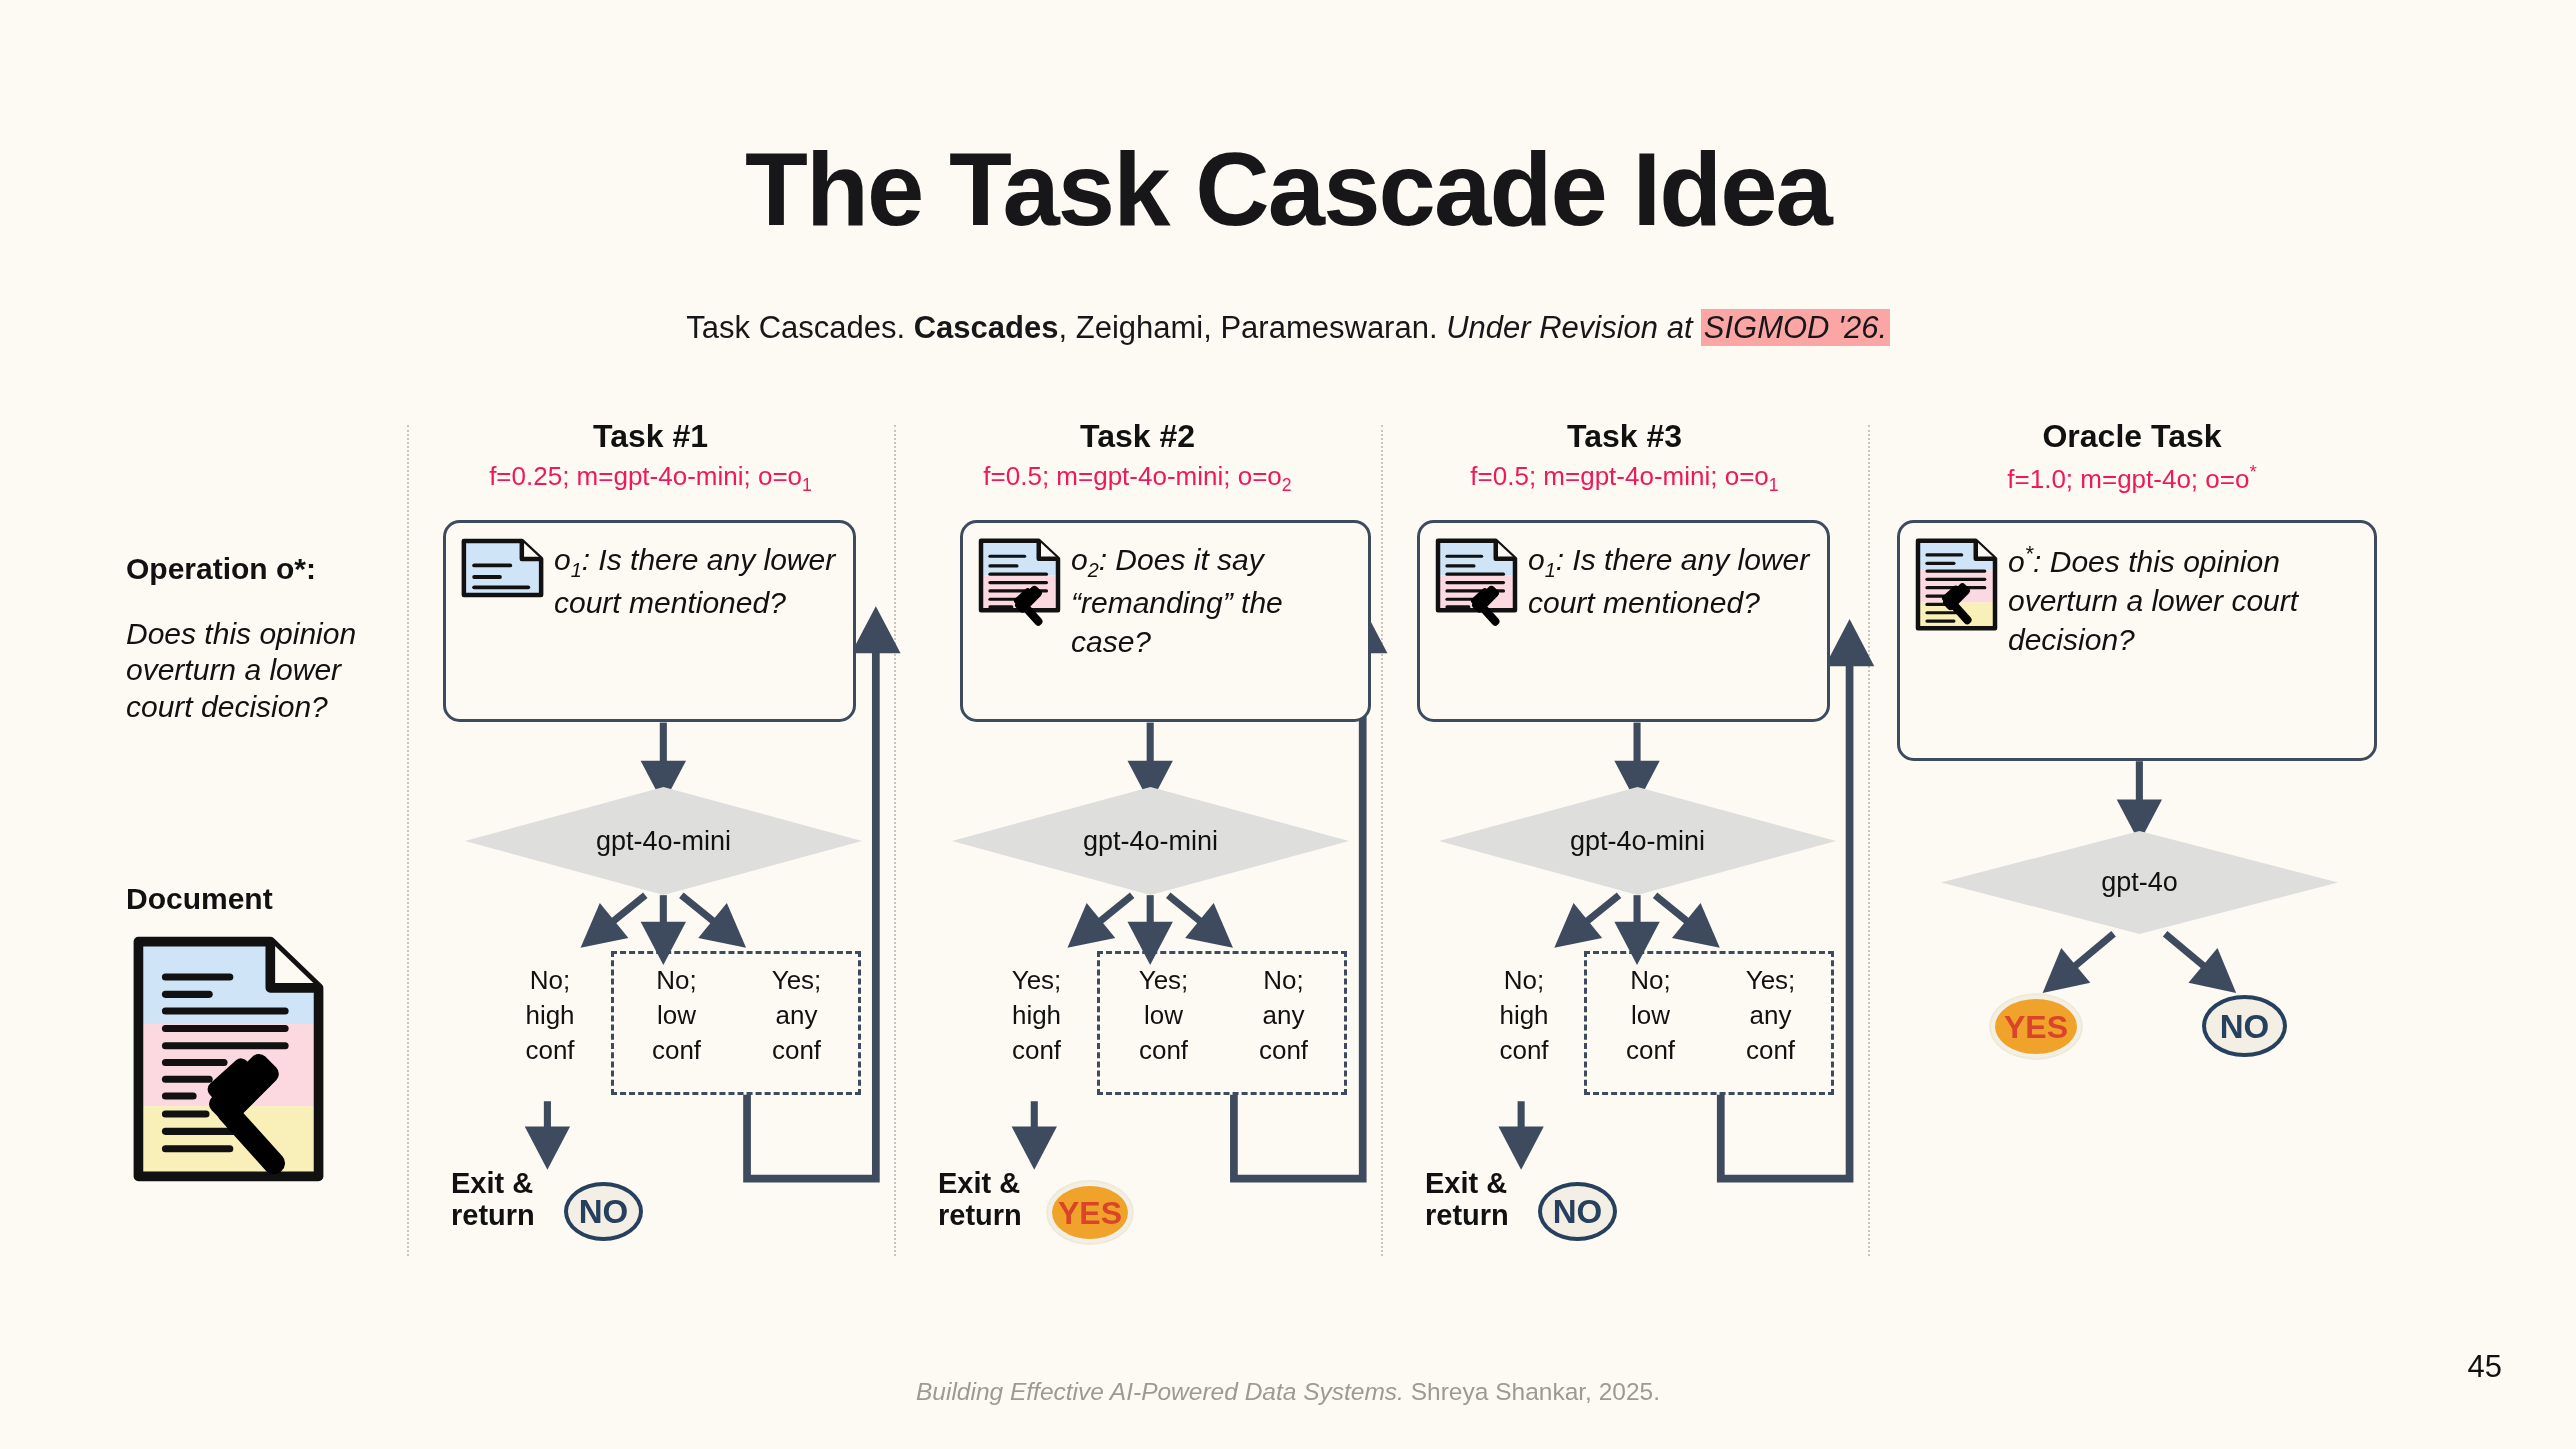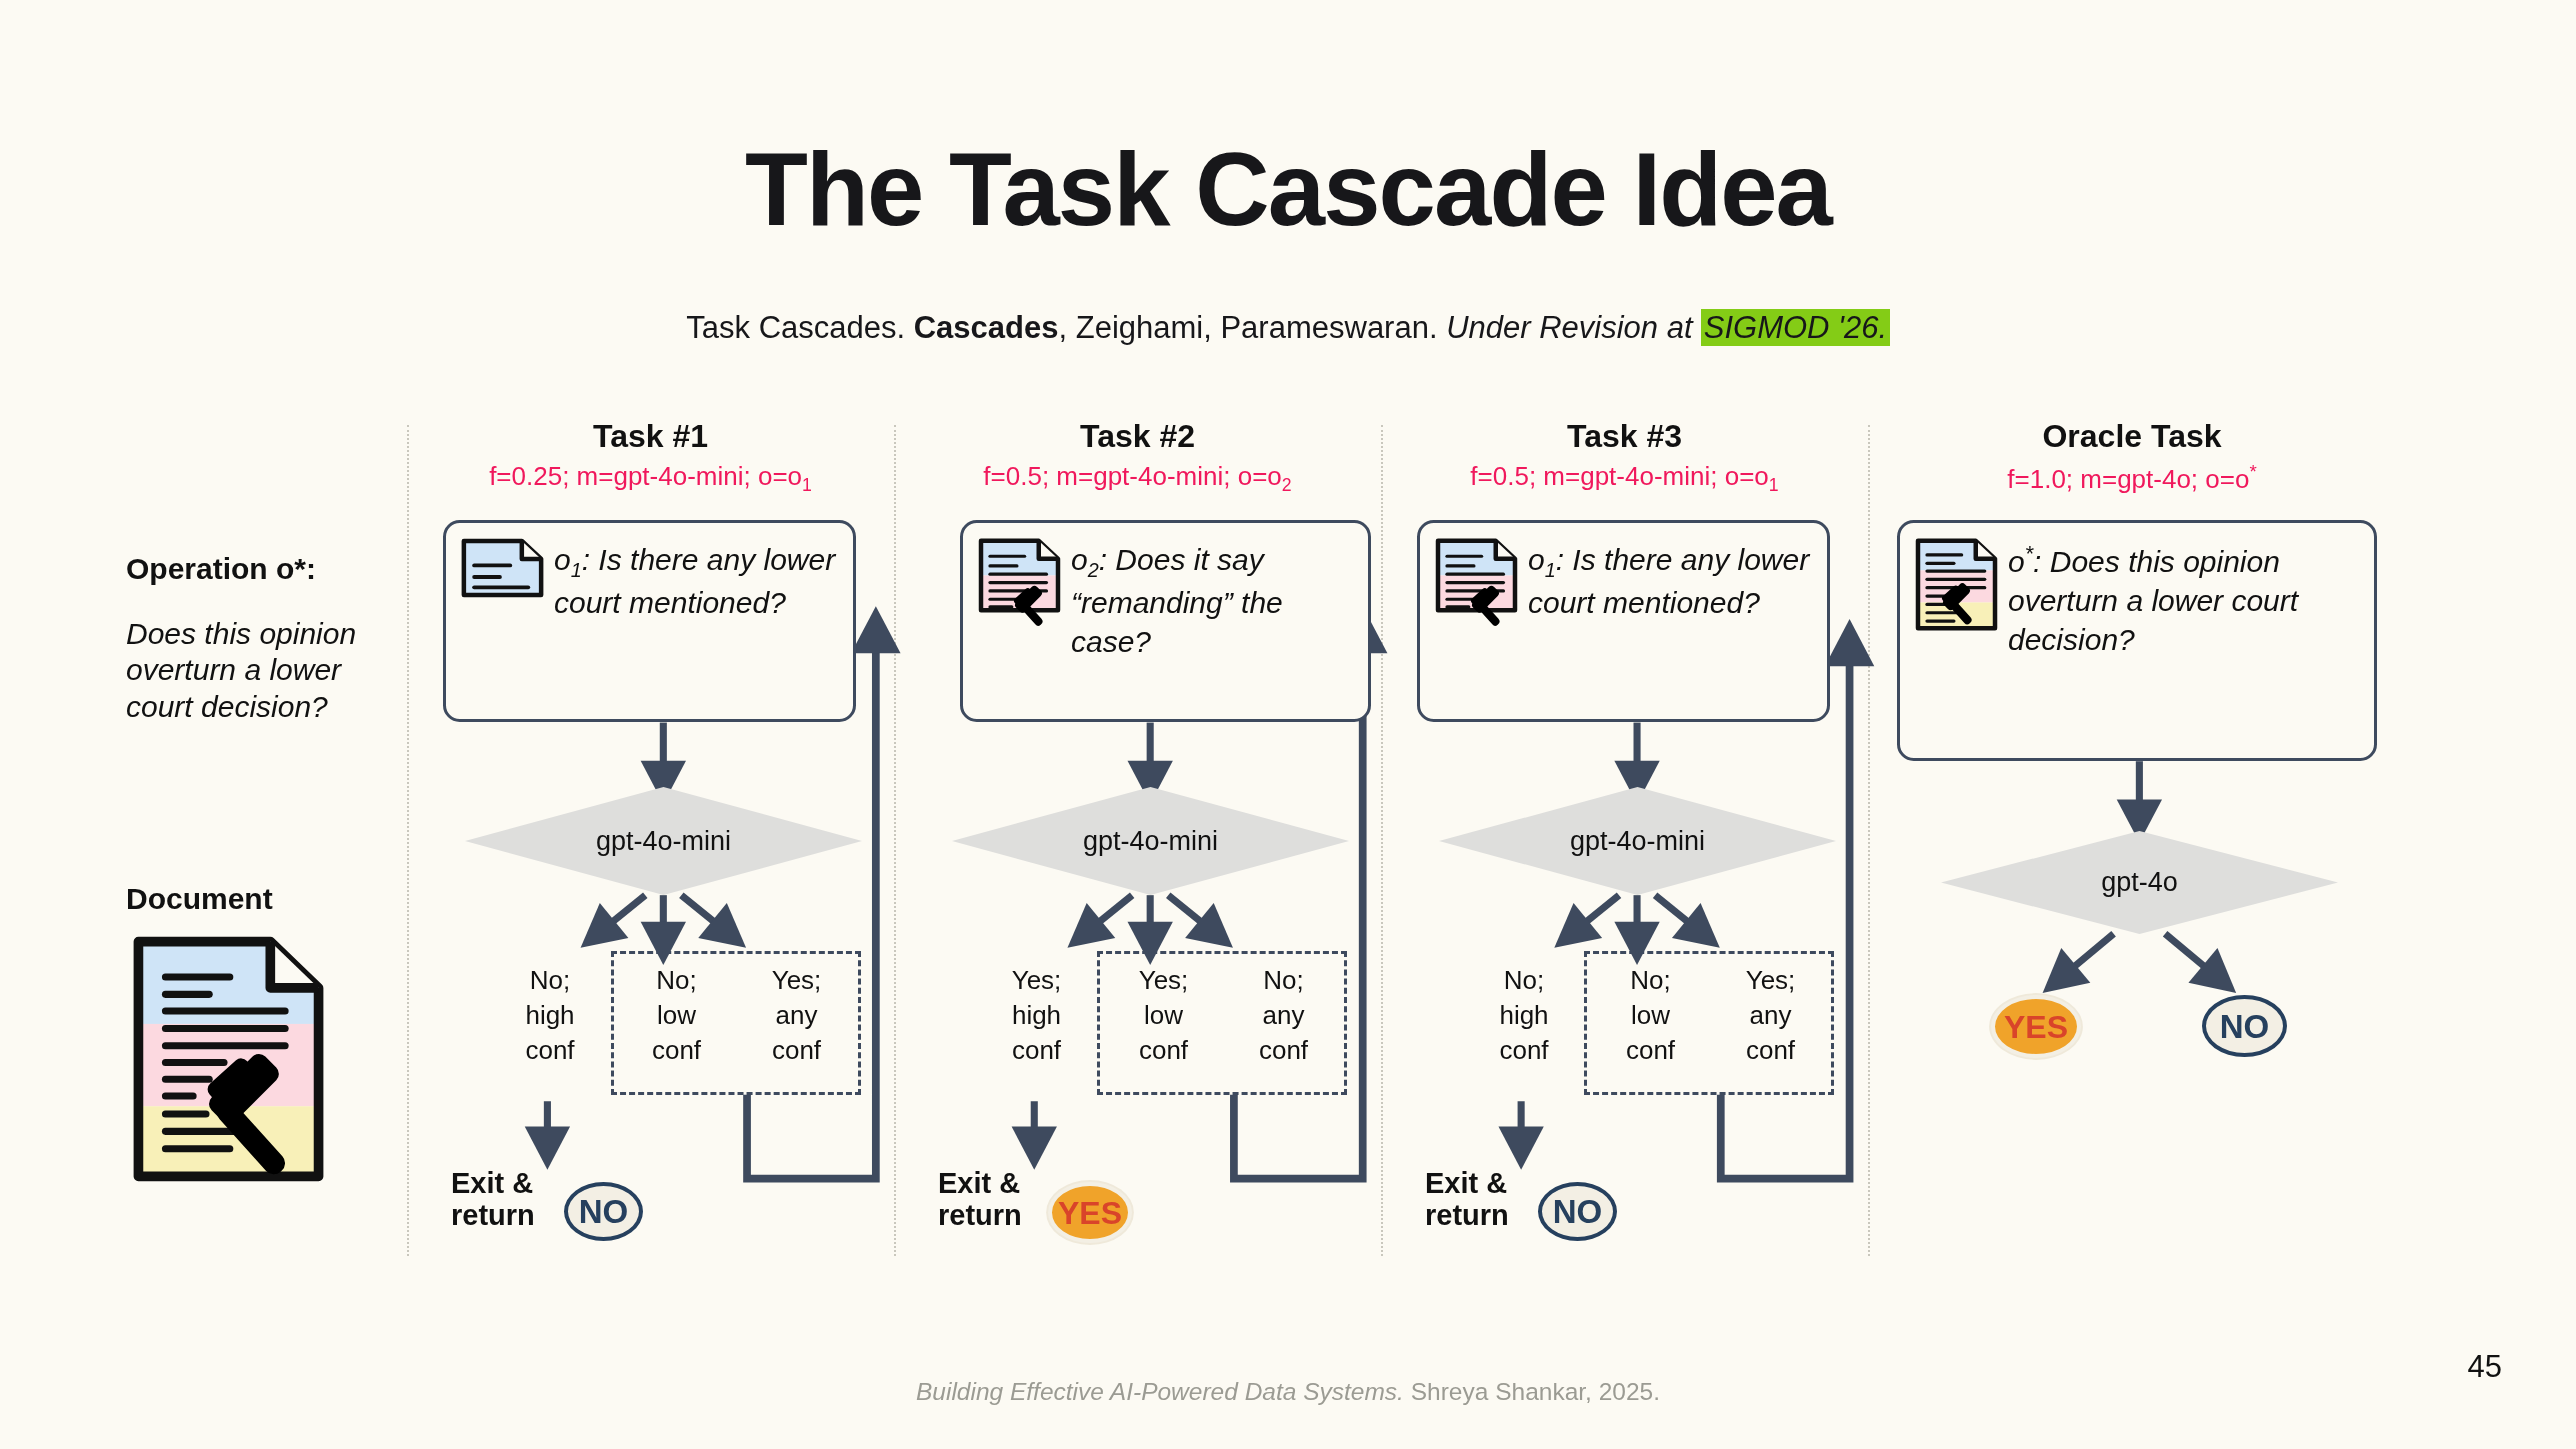--- a/index.html
+++ b/index.html
@@ -18,21 +18,21 @@
     text-align:center;
     font-size:103px;font-weight:700;color:#17171a;
     letter-spacing:-1.9px;line-height:1;
   }
   .subtitle{
     position:absolute;top:309px;left:0;width:2576px;
     text-align:center;font-size:31px;color:#17171a;line-height:1.2;
   }
   .subtitle .b{font-weight:700;}
   .subtitle .i{font-style:italic;}
-  .subtitle .hl{font-style:italic;background:#84cc16;padding:1.3px 2.6px;}
+  .subtitle .hl{font-style:italic;background:#fca5a5;padding:1.3px 2.6px;}
 
   
   .vsep{
     position:absolute;top:425px;height:831px;width:0;
     border-left:2.6px dotted #c9c7bd;
   }
 
   
   .side{position:absolute;left:126px;top:551px;width:270px;}
   .side-head{font-size:30px;font-weight:700;color:#111;line-height:1.22;}

